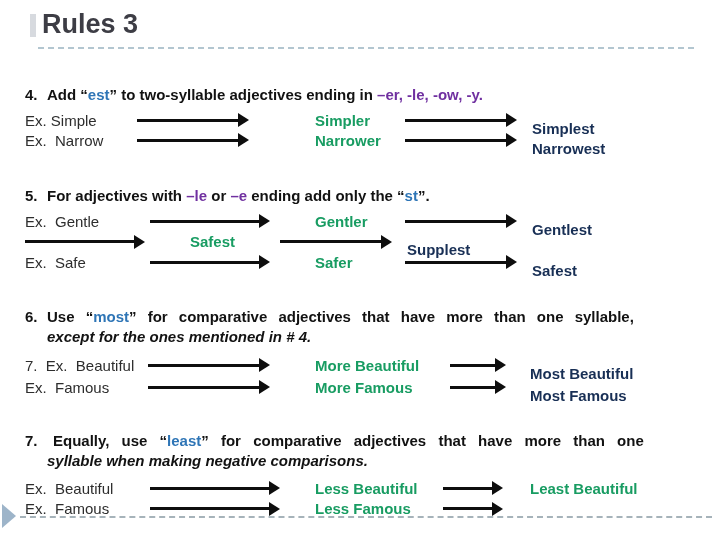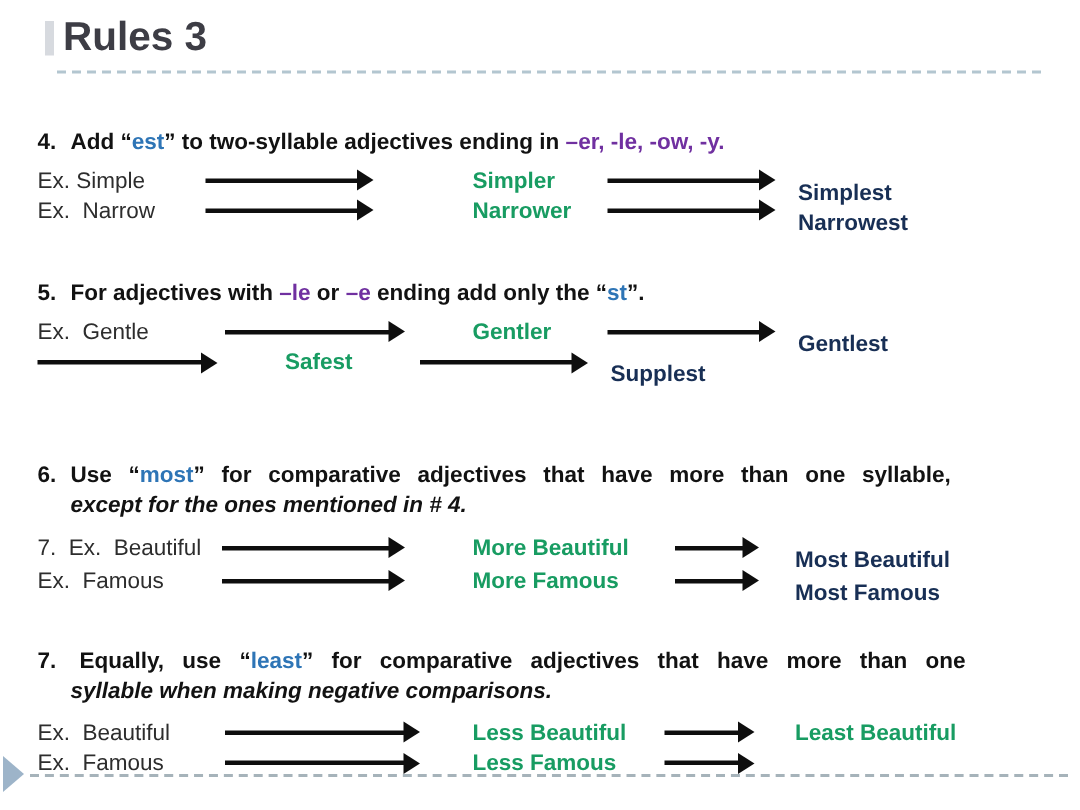--- a/index.html
+++ b/index.html
@@ -114,20 +114,31 @@
     <div class="row">
       <span class="cell ar1">
           <span class="arrow"></span>
         </span>
       <span class="c2 green">Safest</span>
       <span class="cell ar2">
           <span class="arrow"></span>
         </span>
       <span class="c3 navy">Supplest</span>
     </div>
+    <div class="row">
+      <span class="c1">Ex.  Safe</span>
+      <span class="cell ar1">
+          <span class="arrow"></span>
+        </span>
+      <span class="c2 green">Safer</span>
+      <span class="cell ar2">
+          <span class="arrow"></span>
+        </span>
+      <span class="c3 navy">Safest</span>
+    </div>
   </div>
 
   <p class="heading h6"><span class="ws1"><span class="num">6.</span><span>Use “</span><span class="kw">most</span><span>” for comparative adjectives that have more than one syllable,</span></span><span class="line2">except for the ones mentioned in # 4.</span></p>
 
   <div class="sec sec-c">
     <div class="row">
       <span class="c1">7.  Ex.  Beautiful</span>
       <span class="cell ar1">
           <span class="arrow"></span>
         </span>

